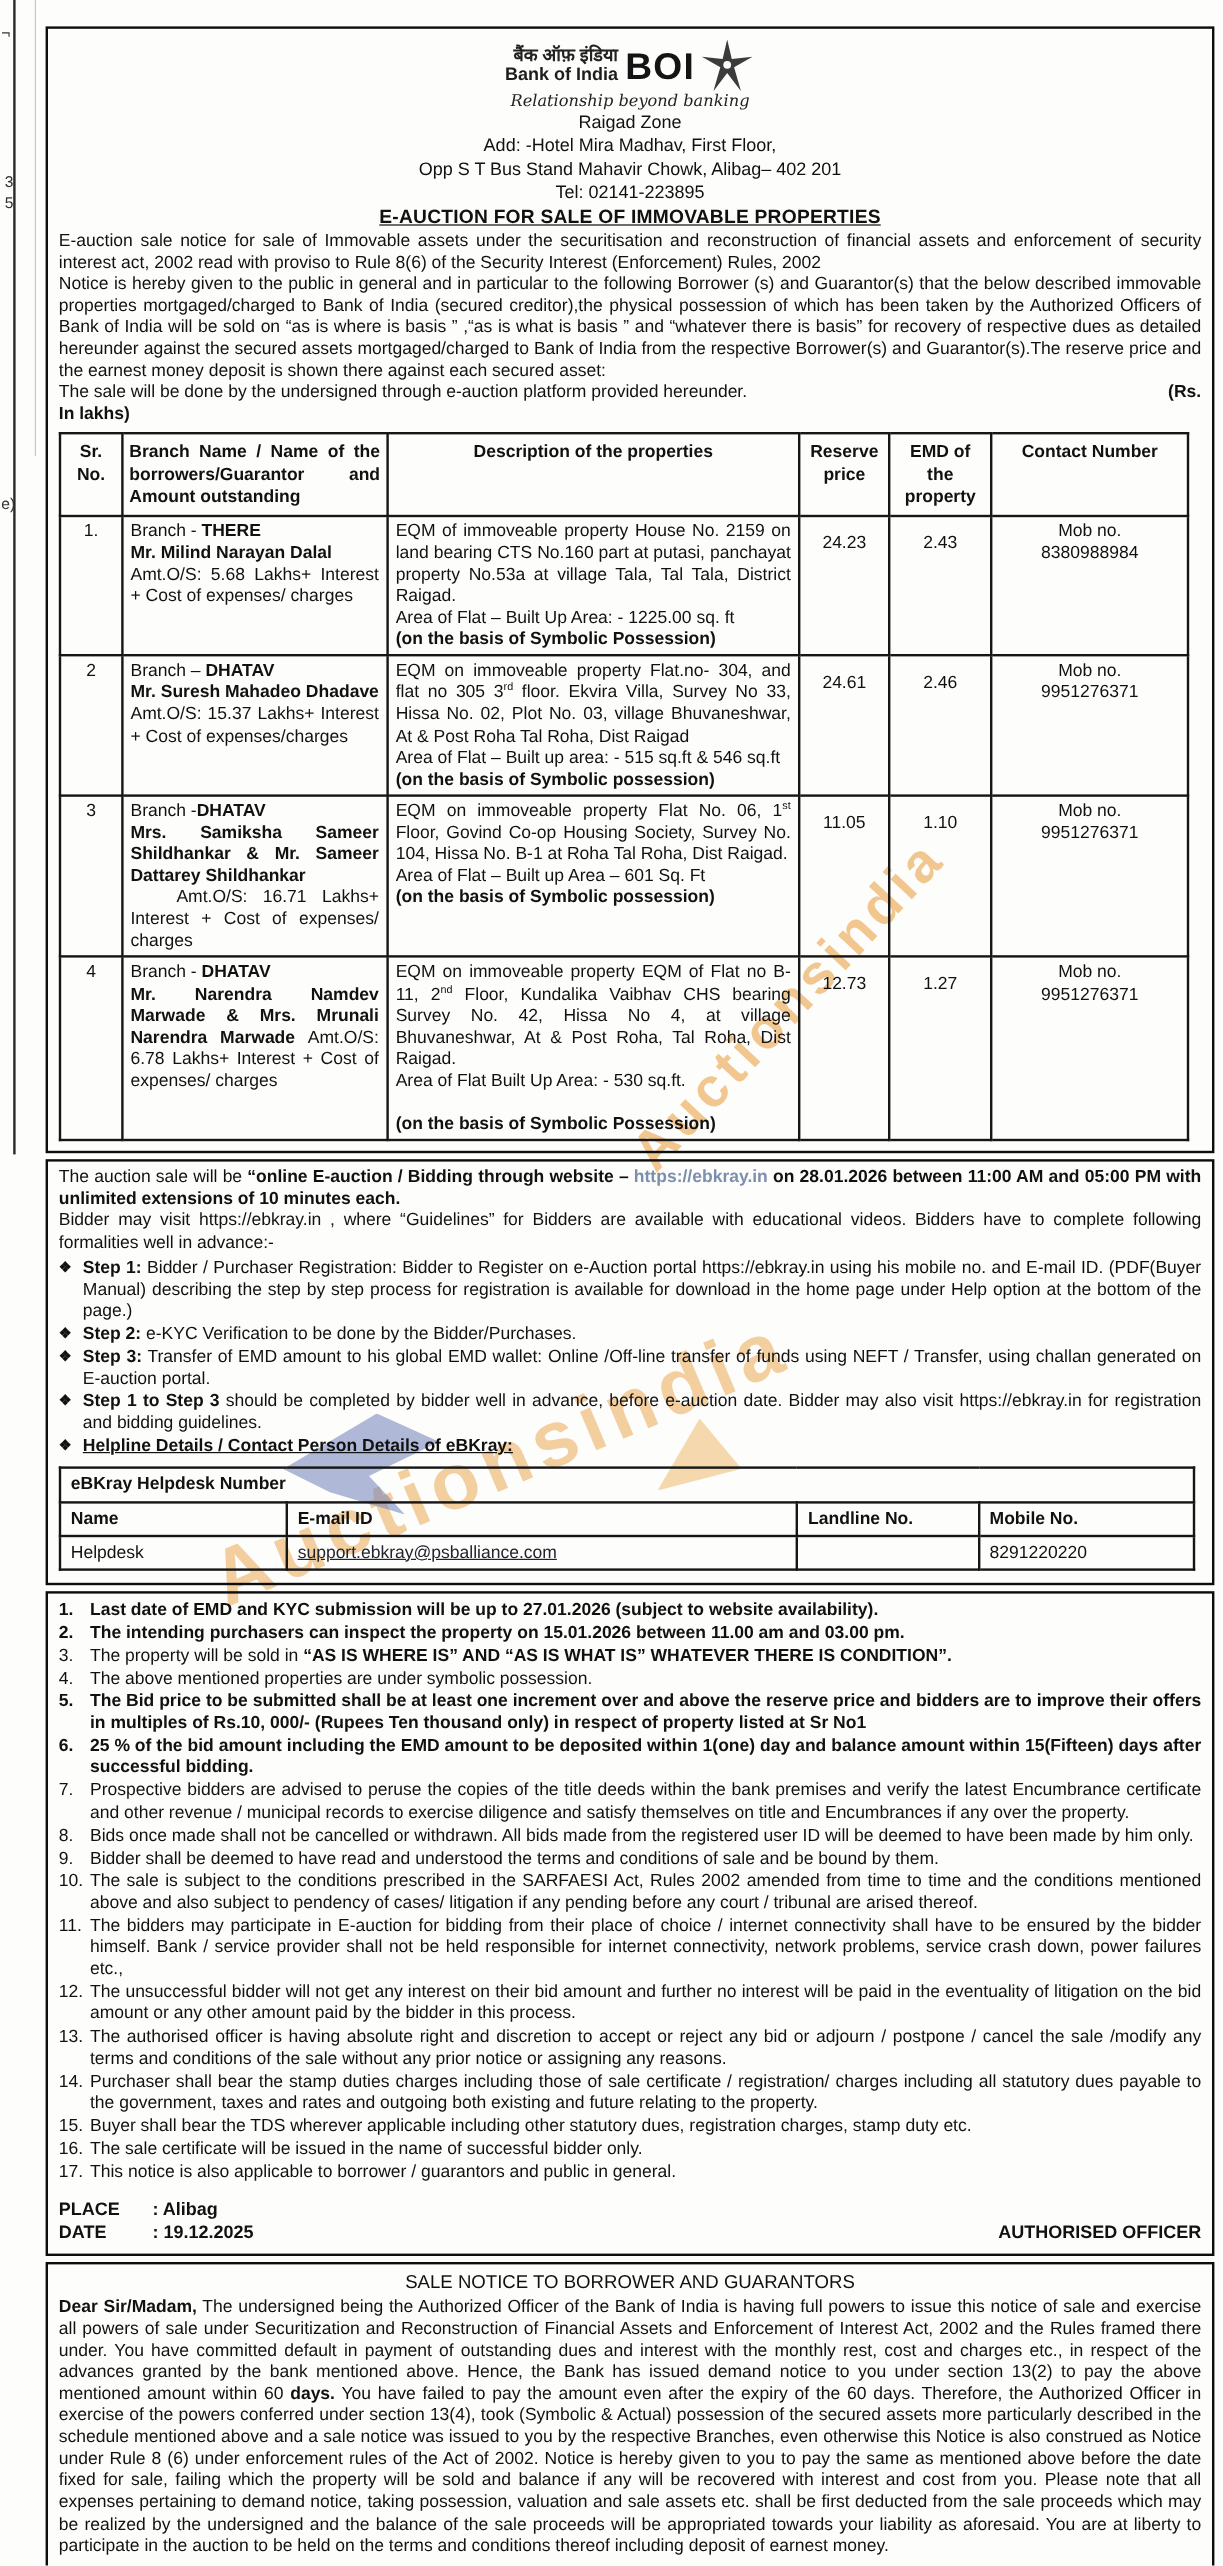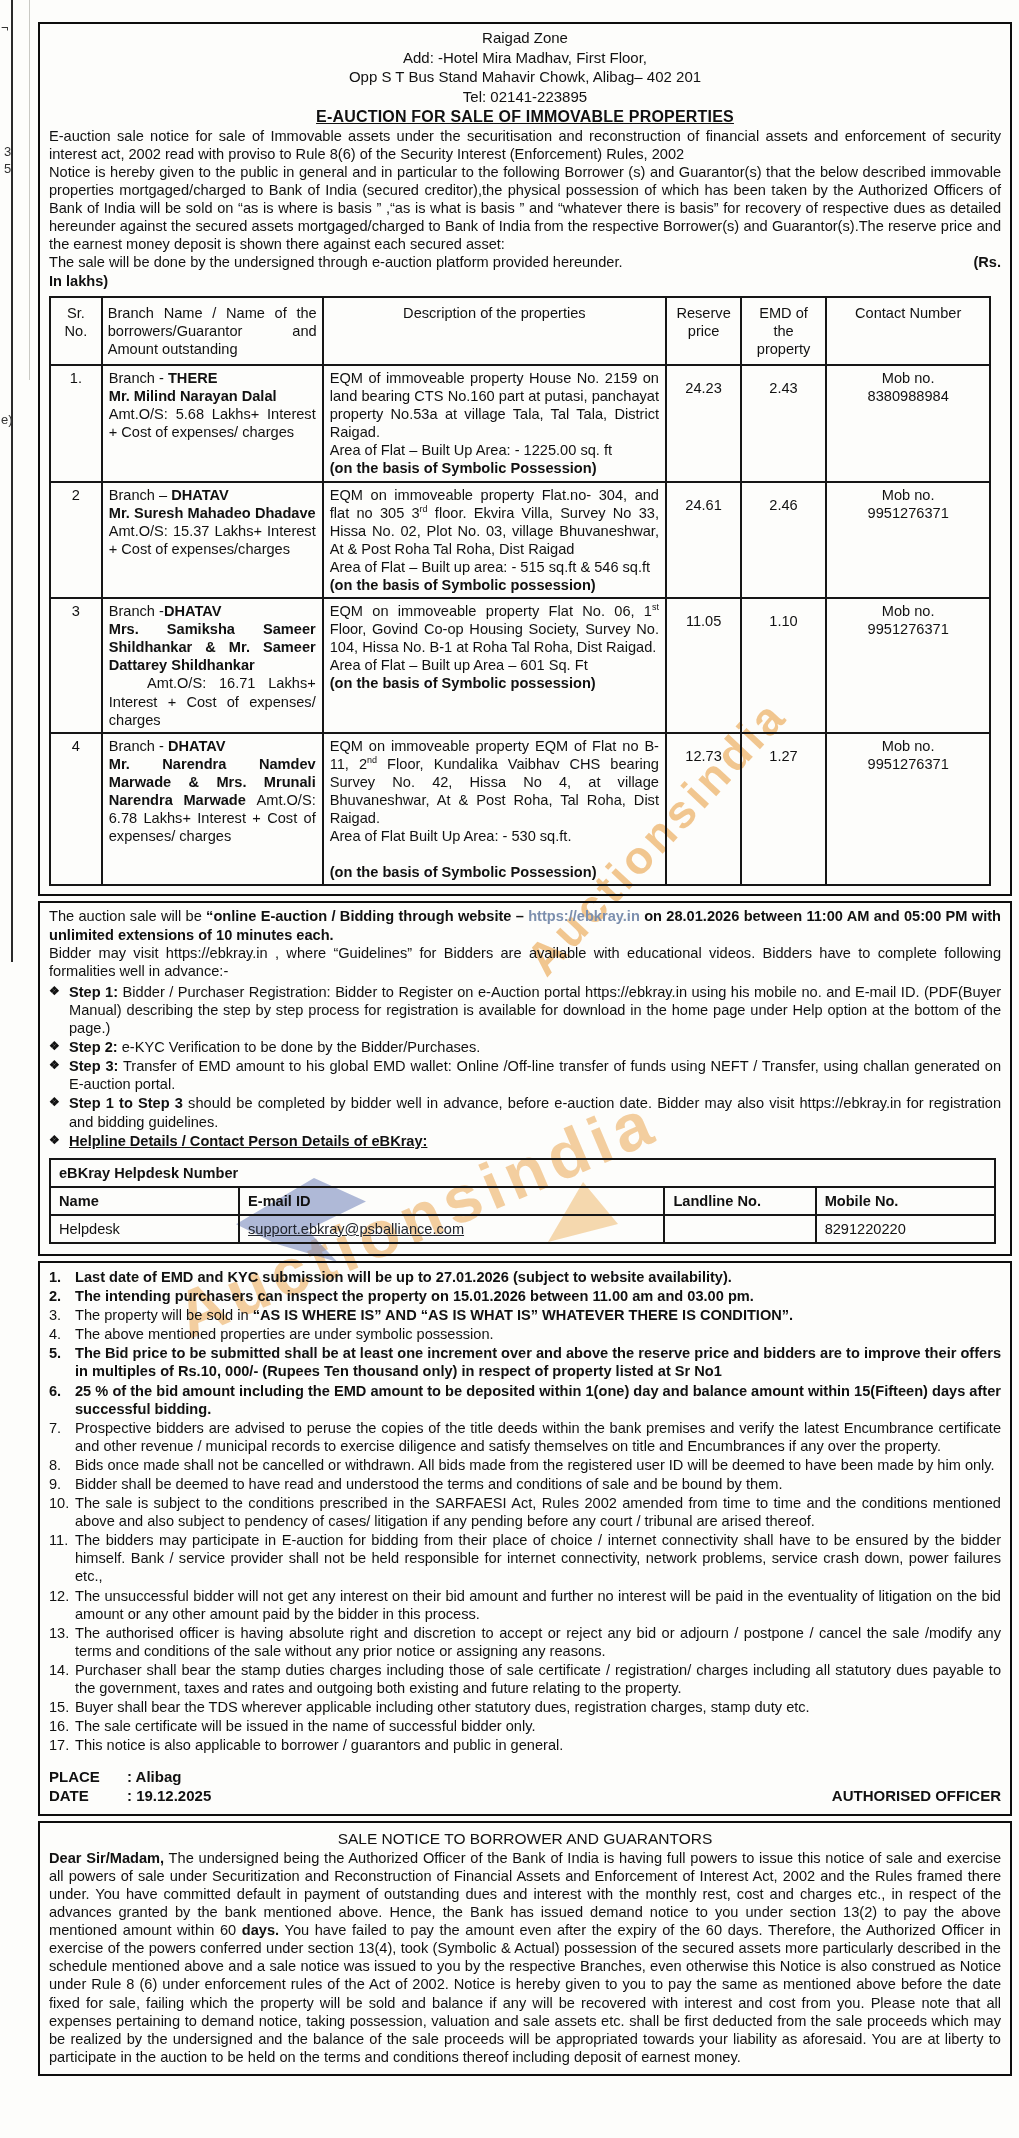--- a/index.html
+++ b/index.html
@@ -38,21 +38,21 @@
   .notice-title{text-align:center;font-weight:bold;font-size:16px;text-decoration:underline;letter-spacing:.2px;margin-top:1px;}
 
   .just{text-align:justify;}
   .intro p{margin:0;}
   .rs-line{display:flex;justify-content:space-between;}
 
   
   table{border-collapse:collapse;width:100%;}
   .prop-table{margin-top:6px;width:99%;}
   .prop-table th,.prop-table td{border:2px solid #161616;padding:3px 6px;vertical-align:top;font-size:14.6px;}
-  .prop-table th{font-weight:normal;padding:6px 5px;}
+  .prop-table th{font-weight:bold;padding:6px 5px;}
   .th-left{text-align:justify;}
   .cell-line{text-align:justify;}
   .center{text-align:center;}
   .num-cell{padding-top:13px !important;}
 
   
   .step{display:flex;margin-top:1px;}
   .step .bullet{width:14px;flex:0 0 14px;font-size:12px;padding-top:1px;}
   .step .stext{flex:1;padding-left:6px;}
   .steps-wrap{margin-top:3px;}
@@ -97,20 +97,34 @@
   </div>
 
 <div class="wm wm1">Auctionsindia</div>
 <div class="wm wm2">Auctionsindia</div>
 <div class="gavel"></div>
 <div class="gavel2"></div>
 
 <div class="page-inner">
 
   <div class="box">
+    <div class="logo-wrap">
+      <div class="logo-row">
+        <div class="logo-names">
+          <span class="logo-hindi">बैंक ऑफ़ इंडिया</span>
+          <span class="logo-eng">Bank of India</span>
+        </div>
+        <span class="logo-boi">BOI</span>
+        <svg class="logo-star" viewBox="0 0 48 48">
+          <path d="M24 1 L28 18 L46 16 L30 25 L36 46 L24 30 L12 46 L18 25 L2 16 L20 18 Z" fill="#3c3c3c"></path>
+          <circle cx="24" cy="23" r="3.4" fill="#fdfdfb"></circle>
+        </svg>
+      </div>
+      <div class="tagline">Relationship beyond banking</div>
+    </div>
     <div class="addr">
       <div>Raigad Zone</div>
       <div>Add: -Hotel Mira Madhav, First Floor,</div>
       <div>Opp S T Bus Stand Mahavir Chowk,  Alibag– 402 201</div>
       <div>Tel: 02141-223895</div>
     </div>
     <div class="notice-title">E-AUCTION FOR SALE OF IMMOVABLE PROPERTIES</div>
 
     <div class="intro">
       <p class="just">E-auction sale notice for sale of Immovable assets under the securitisation and reconstruction of financial assets and enforcement of security interest act, 2002 read with proviso to Rule 8(6) of the Security Interest (Enforcement) Rules, 2002</p>

